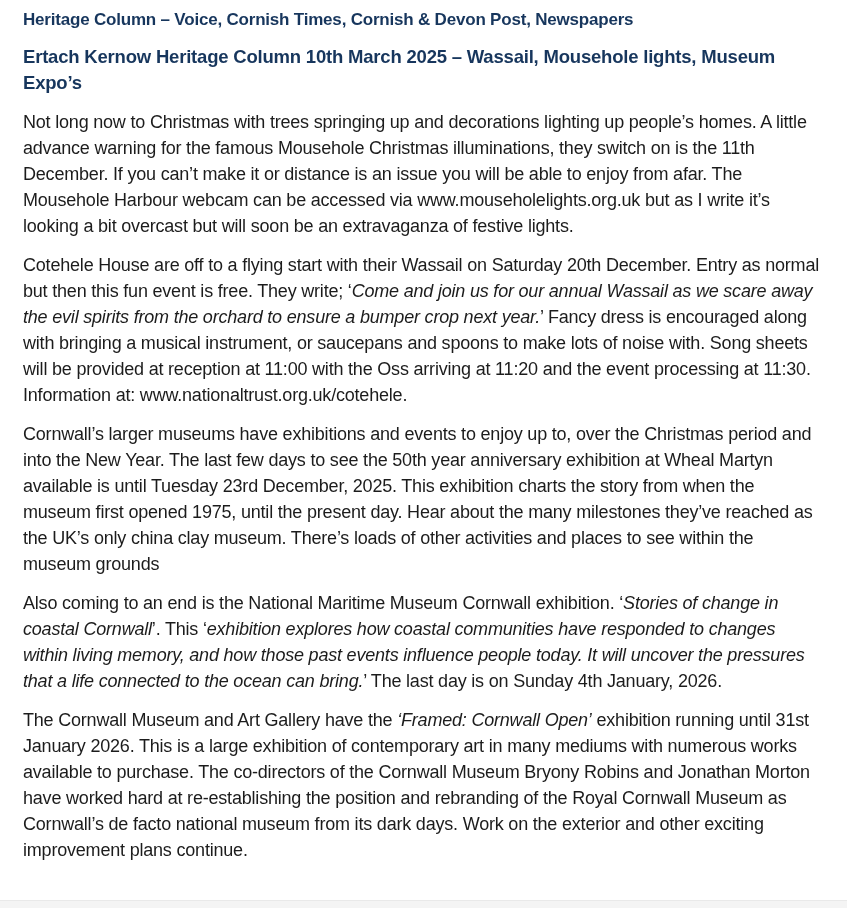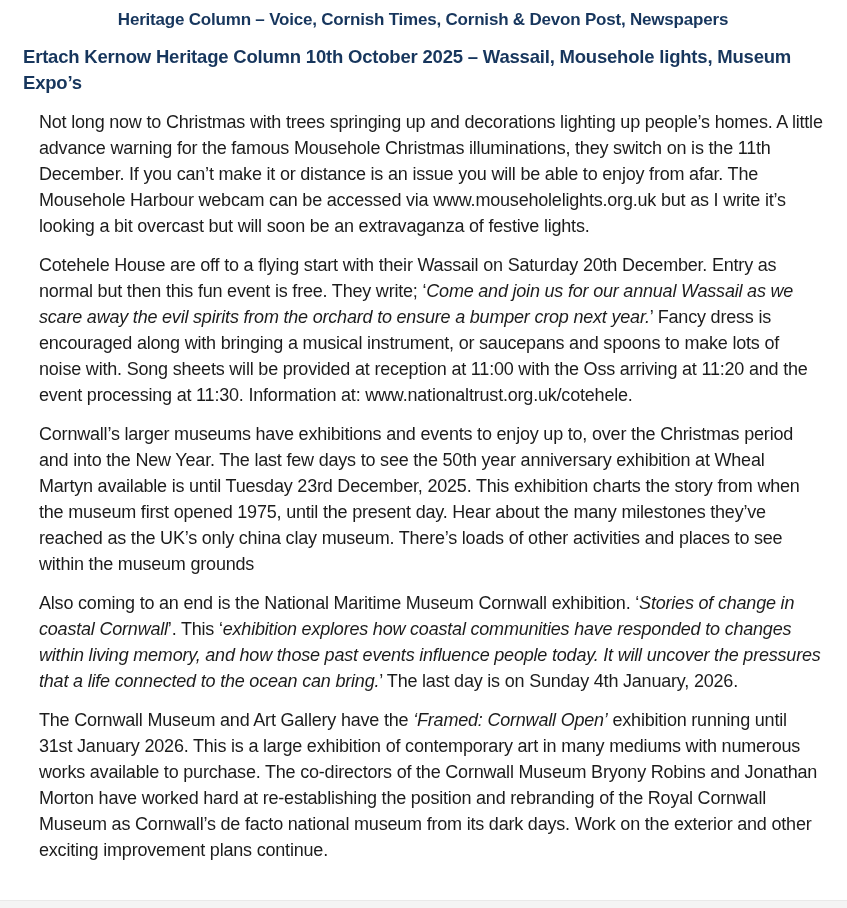--- a/index.html
+++ b/index.html
@@ -13,57 +13,56 @@
     position: relative;
   }
   .page {
     padding: 9px 24px 0 23px;
   }
   .doc-title {
     color: #17365d;
     font-weight: 700;
     font-size: 17px;
     line-height: 22px;
-    text-align: center;
     margin: 0 0 13px 0;
     letter-spacing: -0.2px;
   }
   .doc-subtitle {
     color: #17365d;
     font-weight: 700;
     font-size: 18.5px;
     line-height: 26px;
     text-align: left;
     margin: 0 0 13px 0;
     letter-spacing: -0.2px;
   }
   .article p {
     font-size: 18px;
     line-height: 26px;
-    margin: 0 0 13px 16px;
+    margin: 0 0 13px 0;
     letter-spacing: -0.2px;
     color: #1c1c1c;
   }
   .article .normal { font-style: normal; }
   .article .italic { font-style: italic; }
   .article .bold-italic { font-style: italic; font-weight: 400; }
   .page-edge {
     position: absolute;
     left: 0; right: 0; bottom: 0;
     height: 7px;
     background: #f4f4f4;
     border-top: 1px solid #e9e9e9;
   }
 </style>
 </head>
 <body>
 
 <div class="page">
   <h1 class="doc-title">Heritage Column – Voice, Cornish Times, Cornish &amp; Devon Post, Newspapers</h1>
-  <h2 class="doc-subtitle">Ertach Kernow Heritage Column 10th October 2025 – Wassail, Mousehole lights, Museum Expo’s</h2>
+  <h2 class="doc-subtitle">Ertach Kernow Heritage Column 10th March 2025 – Wassail, Mousehole lights, Museum Expo’s</h2>
   <div class="article">
       <p><span class="normal">Not long now to Christmas with trees springing up and decorations lighting up people’s homes. A little advance warning for the famous Mousehole Christmas illuminations, they switch on is the 11th December. If you can’t make it or distance is an issue you will be able to enjoy from afar. The Mousehole Harbour webcam can be accessed via www.mouseholelights.org.uk but as I write it’s looking a bit overcast but will soon be an extravaganza of festive lights.</span></p>
       <p><span class="normal">Cotehele House are off to a flying start with their Wassail on Saturday 20th December. Entry as normal but then this fun event is free. They write; ‘</span><span class="italic">Come and join us for our annual Wassail as we scare away the evil spirits from the orchard to ensure a bumper crop next year.</span><span class="normal">’ Fancy dress is encouraged along with bringing a musical instrument, or saucepans and spoons to make lots of noise with. Song sheets will be provided at reception at 11:00 with the Oss arriving at 11:20 and the event processing at 11:30. Information at: www.nationaltrust.org.uk/cotehele.</span></p>
       <p><span class="normal">Cornwall’s larger museums have exhibitions and events to enjoy up to, over the Christmas period and into the New Year. The last few days to see the 50th year anniversary exhibition at Wheal Martyn available is until Tuesday 23rd December, 2025. This exhibition charts the story from when the museum first opened 1975, until the present day. Hear about the many milestones they’ve reached as the UK’s only china clay museum. There’s loads of other activities and places to see within the museum grounds</span></p>
       <p><span class="normal">Also coming to an end is the National Maritime Museum Cornwall exhibition. ‘</span><span class="italic">Stories of change in coastal Cornwall</span><span class="normal">’. This ‘</span><span class="italic">exhibition explores how coastal communities have responded to changes within living memory, and how those past events influence people today. It will uncover the pressures that a life connected to the ocean can bring.</span><span class="normal">’ The last day is on Sunday 4th January, 2026.</span></p>
       <p><span class="normal">The Cornwall Museum and Art Gallery have the </span><span class="bold-italic">‘Framed: Cornwall Open’</span><span class="normal"> exhibition running until 31st January 2026. This is a large exhibition of contemporary art in many mediums with numerous works available to purchase. The co-directors of the Cornwall Museum Bryony Robins and Jonathan Morton have worked hard at re-establishing the position and rebranding of the Royal Cornwall Museum as Cornwall’s de facto national museum from its dark days. Work on the exterior and other exciting improvement plans continue.</span></p>
     </div>
 </div>
 
 <div class="page-edge"></div>

